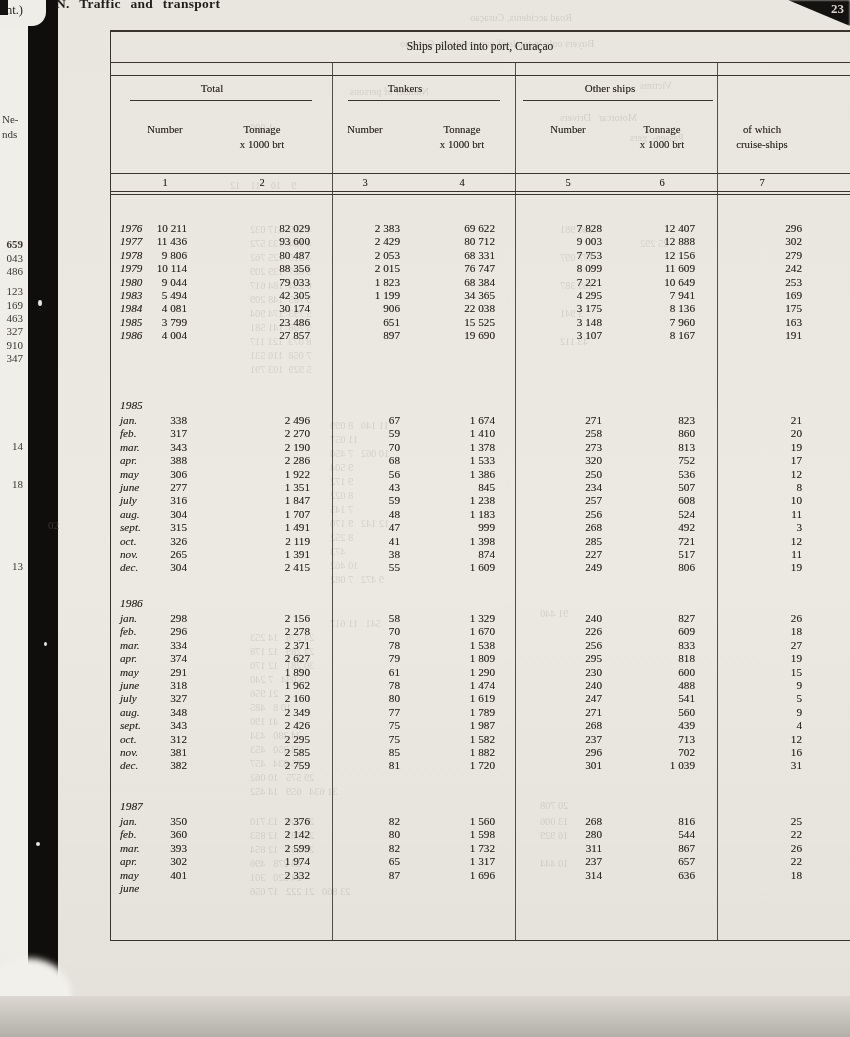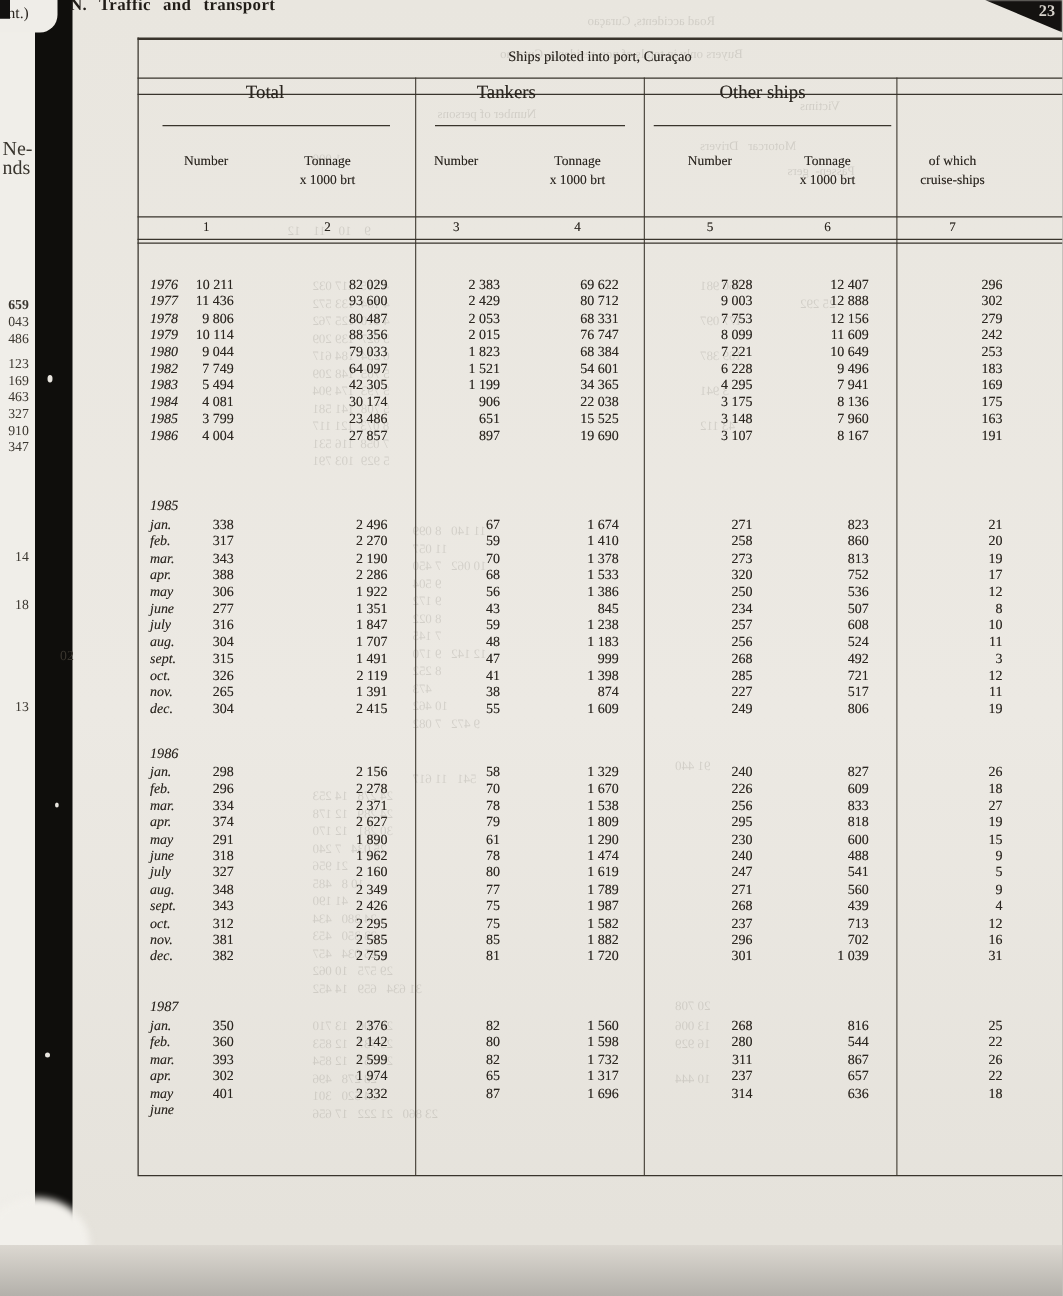--- a/index.html
+++ b/index.html
@@ -14,41 +14,41 @@
   .speck{position:absolute;background:#e8e5df;border-radius:50%}
   .corner-note{position:absolute;left:0;top:0;width:46px;height:26px;background:#efede8;border-radius:0 0 14px 0;z-index:6;font-weight:normal;font-size:12.5px;padding:3px 0 0 6px}
   .corner-mark{position:absolute;left:0;top:0;width:8px;height:15px;background:#121110;z-index:7}
   .tr-corner{position:absolute;right:0;top:0;width:62px;height:26px;background:#141210;clip-path:polygon(0 0,100% 0,100% 100%);filter:blur(1px);z-index:5}
   .page-number{position:absolute;right:6px;top:1px;z-index:8;font-weight:bold;font-size:13px;color:#d8d4cc}
   .bl-curve{position:absolute;left:-14px;top:958px;width:86px;height:76px;background:#f2f0eb;border-radius:50%;filter:blur(3px);z-index:4}
   .bottom-edge{position:absolute;left:0;right:0;top:996px;height:41px;background:linear-gradient(180deg,#dcd8d1,#b3b0aa);z-index:5}
 
   .section-header{position:absolute;left:56px;top:-4px;font-weight:bold;font-size:13.5px;word-spacing:6px;color:#211d18;letter-spacing:.3px}
 
-  .margin-head{position:absolute;left:2px;top:112px;width:26px;font-size:16px;line-height:15px;color:#3a362f;z-index:2}
+  .margin-head{position:absolute;left:2px;top:112px;width:26px;font-size:11px;line-height:15px;color:#3a362f;z-index:2}
   .mnum{position:absolute;left:0;width:23px;text-align:right;font-size:11px;color:#3a362f;z-index:2;white-space:nowrap}
 
   .bleed{position:absolute;font-size:10.3px;color:#57534a;opacity:.16;filter:blur(.4px);transform:scaleX(-1);white-space:pre;z-index:1}
 
   
   .table-wrap{position:absolute;left:110px;top:30px;width:740px;height:912px;z-index:2;
               text-shadow:0 0 .5px rgba(40,35,28,.45)}
   .hl{position:absolute;left:0;right:0;height:1px;background:#39342c}
   .hl-top{top:0;height:2px}
   .hl-a{top:32px}
   .hl-b{top:45px}
   .hl-c{top:143px}
   .hl-dbl{position:absolute;left:0;right:0;top:161px;height:4px;border-top:1px solid #39342c;border-bottom:1px solid #39342c}
   .hl-bottom{top:910px}
   .vl{position:absolute;top:32px;width:1px;height:878px;background:#39342c;opacity:.85}
   .vl-left{position:absolute;left:0;top:0;width:1px;height:910px;background:#39342c}
   .v1{left:222px}.v2{left:405px}.v3{left:607px}
 
   .t-title{position:absolute;top:10px;left:0;right:0;text-align:center;font-size:11.5px}
-  .group{position:absolute;top:36px;width:100px;text-align:center;font-size:15px}
+  .group{position:absolute;top:52px;width:100px;text-align:center;font-size:11px}
   .g0{left:52px}.g1{left:245px}.g2{left:450px}
   .gline{position:absolute;top:70px;height:1px;background:#39342c}
   .gl0{left:20px;width:182px}.gl1{left:238px;width:152px}.gl2{left:413px;width:190px}
   .subhead{position:absolute;top:92px;width:90px;text-align:center;font-size:10.8px;line-height:14.5px}
   .sh0{left:10px}.sh1{left:107px}.sh2{left:210px}.sh3{left:307px}.sh4{left:413px}.sh5{left:507px}.sh6{left:607px}
   .colnum{position:absolute;top:147px;width:90px;text-align:center;font-size:10.5px}
 
   .tsection{position:absolute;left:0;right:0}
   .s0{top:176px}.s1{top:368px}.s2{top:566px}.s3{top:769px}
   .sec-head{height:16px;line-height:14px;font-style:italic;font-size:11.4px;padding-left:10px}
@@ -262,30 +262,20 @@
             <span class="cell c0">1980</span>
             <span class="cell c1">9 044</span>
             <span class="cell c2">79 033</span>
             <span class="cell c3">1 823</span>
             <span class="cell c4">68 384</span>
             <span class="cell c5">7 221</span>
             <span class="cell c6">10 649</span>
             <span class="cell c7">253</span>
           </div>
           <div class="trow">
-            <span class="cell c0">1982</span>
-            <span class="cell c1">7 749</span>
-            <span class="cell c2">64 097</span>
-            <span class="cell c3">1 521</span>
-            <span class="cell c4">54 601</span>
-            <span class="cell c5">6 228</span>
-            <span class="cell c6">9 496</span>
-            <span class="cell c7">183</span>
-          </div>
-          <div class="trow">
             <span class="cell c0">1983</span>
             <span class="cell c1">5 494</span>
             <span class="cell c2">42 305</span>
             <span class="cell c3">1 199</span>
             <span class="cell c4">34 365</span>
             <span class="cell c5">4 295</span>
             <span class="cell c6">7 941</span>
             <span class="cell c7">169</span>
           </div>
           <div class="trow">

